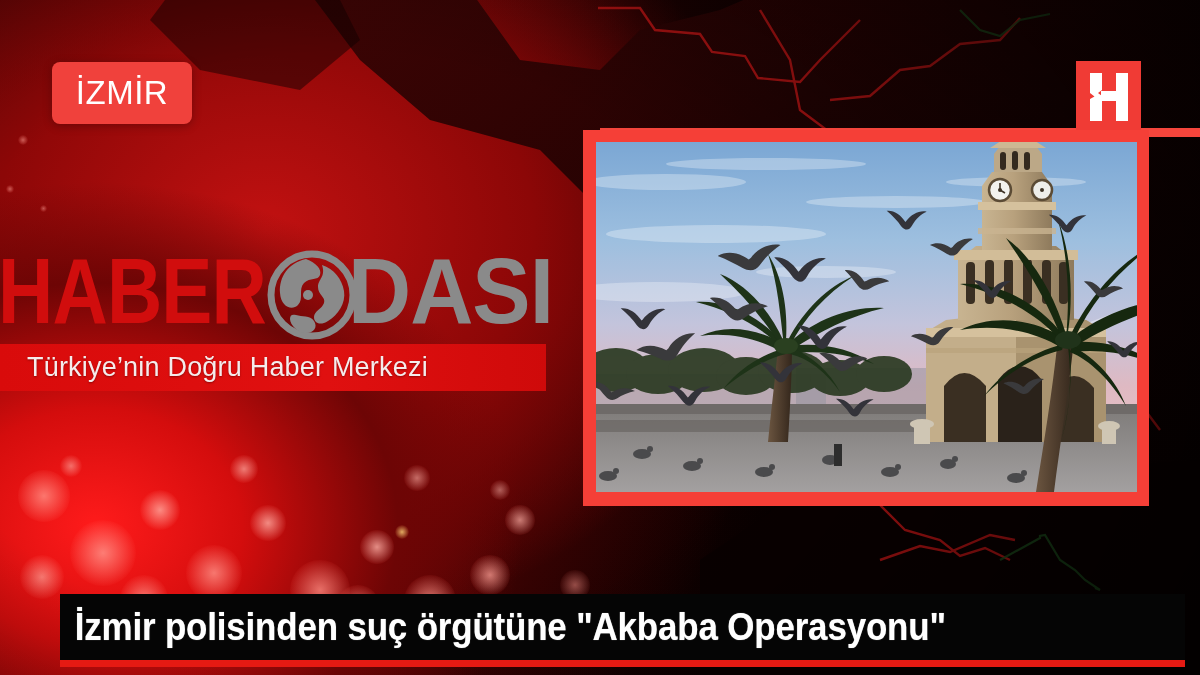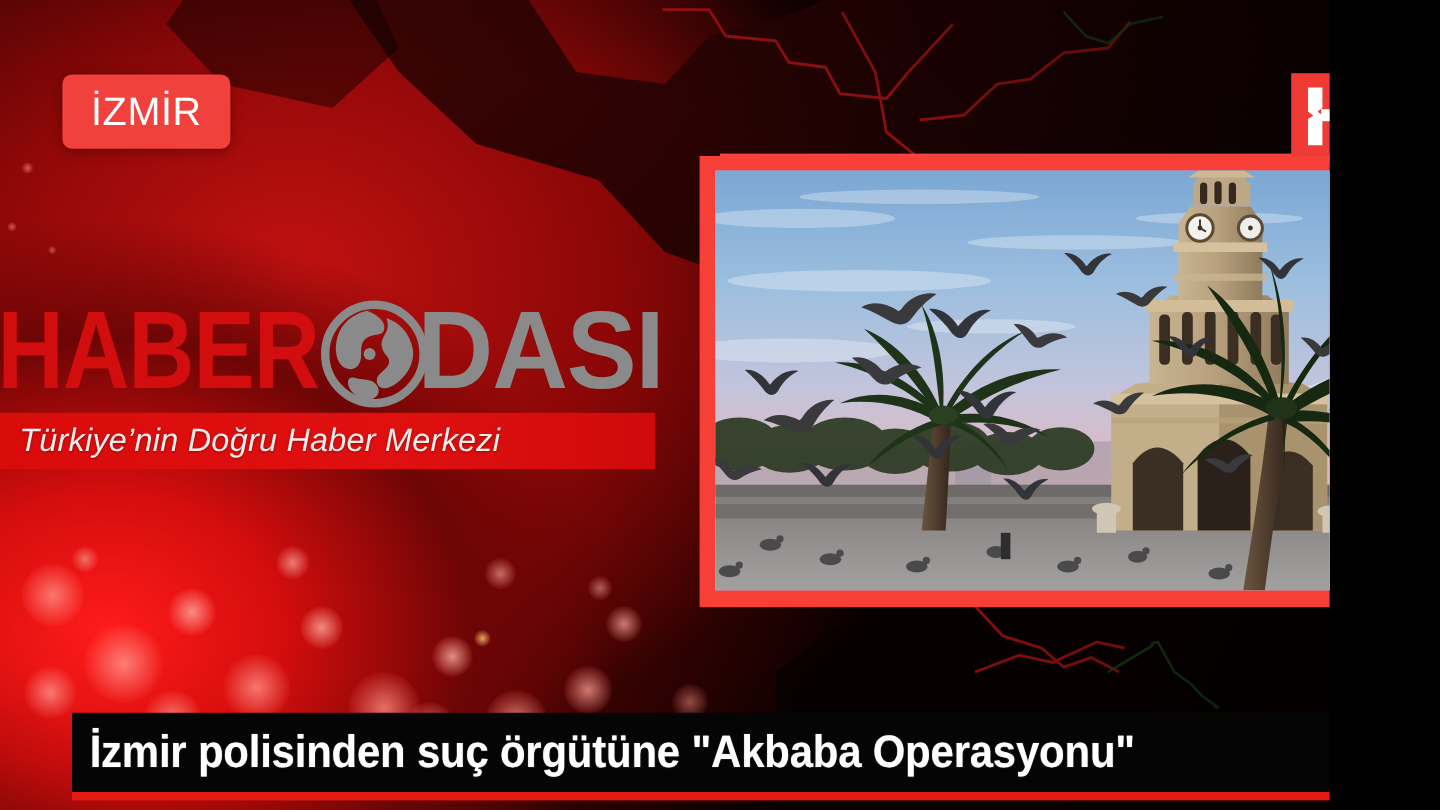--- a/index.html
+++ b/index.html
@@ -5,21 +5,21 @@
   * { margin:0; padding:0; box-sizing:border-box; }
   html, body {
     width:1200px; height:675px;
     overflow:hidden;
     background:#000;
     font-family:"Liberation Sans", sans-serif;
   }
 
   #stage {
     position:relative;
-    width:1108px; height:675px;
+    width:1200px; height:675px;
     background:#050101;
     overflow:hidden;
   }
 
   
   .bg-base{
     position:absolute; inset:0;
     background:
       radial-gradient(ellipse 520px 420px at 8% 78%, #ff1b1b 0%, #d40d0d 28%, #6d0505 58%, rgba(20,0,0,0) 82%),
       radial-gradient(ellipse 640px 520px at 22% 34%, #c21111 0%, #8c0707 42%, rgba(14,0,0,0) 78%),
@@ -76,25 +76,24 @@
     width:560px; height:98px;
   }
   .logo-wrap svg{ display:block; }
 
   .tagline{
     position:absolute; left:0; top:344px;
     width:546px; height:47px;
     display:flex; align-items:center;
   }
   .tagline span{
-    color:#f5ecec; font-size:27px; padding-left:16px;
+    color:#f5ecec; font-size:27px; padding-left:27px;
     letter-spacing:.2px;
     font-family:"Liberation Sans", sans-serif;
     text-shadow:0 1px 2px rgba(0,0,0,.35);
-    font-style:italic;
   }
 
   
   .photo-frame{
     position:absolute; left:583px; top:130px;
     width:566px; height:376px;
     background:#f53f37;
     padding:12px 12px 14px 13px;
   }
   .photo-inner{

